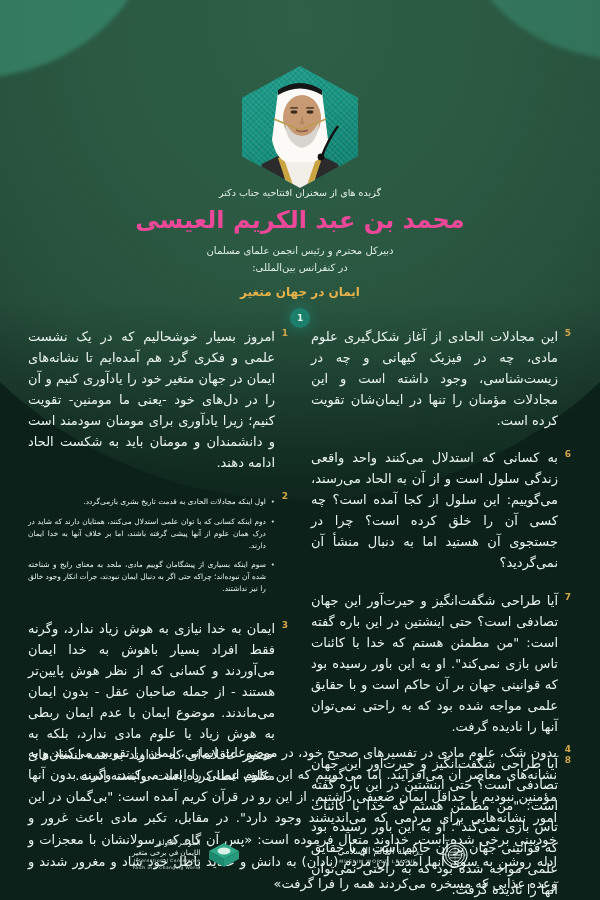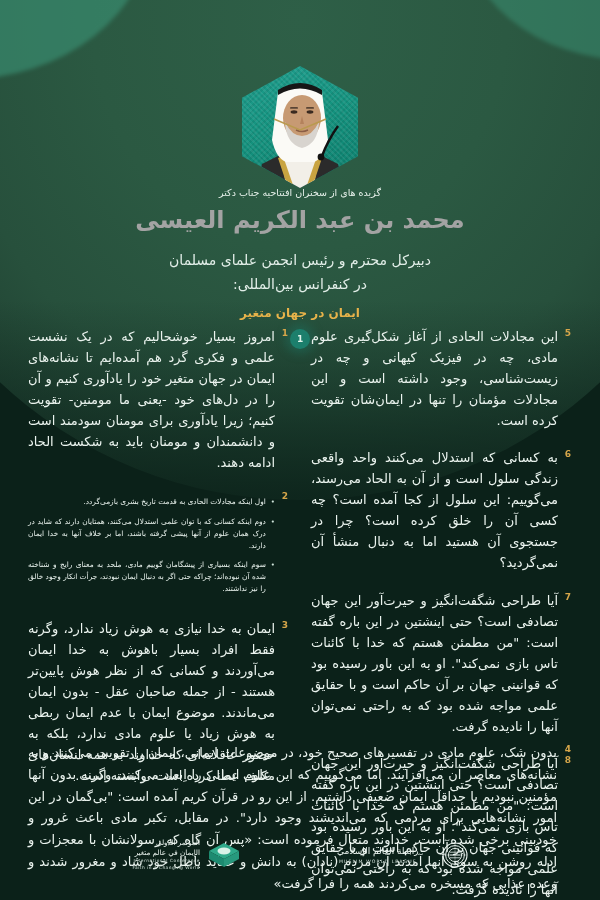--- a/index.html
+++ b/index.html
@@ -81,27 +81,27 @@
     text-align:center; z-index:5;
     direction:rtl;
   }
   .kicker {
     font-size:9.5px; color:#e8f2ec; letter-spacing:.2px;
     line-height:1.5; font-weight:400;
   }
   .speaker-name {
     margin-top:5px;
     font-size:24px; font-weight:bold;
-    color:#a3a3a3;
+    color:#ec4899;
     letter-spacing:1px;
     line-height:1.25;
   }
   .speaker-role {
-    margin-top:14px;
-    font-size:14px; color:#e2eee8; line-height:1.7;
+    margin-top:7px;
+    font-size:10px; color:#e2eee8; line-height:1.7;
   }
   .conf-title {
     margin-top:9px;
     font-size:12px; font-weight:bold;
     color:#e8b34a;
     letter-spacing:.5px;
   }
   .page-badge {
     margin:9px auto 0;
     width:20px; height:20px;
@@ -308,21 +308,21 @@
   <div class="closing">
     <div class="item-num">4</div>
     <div class="item-text">بدون شک، علوم مادی در تفسیرهای صحیح خود، در موضوعات ایمانی، ایمان را تقویت می‌کنند و به نشانه‌های معاصر آن می‌افزایند. اما می‌گوییم که این علوم ایمانی را اِبعاد می‌کنند، وگرنه بدون آنها مؤمنین نبودیم یا حداقل ایمان ضعیفی داشتیم. از این رو در قرآن کریم آمده است: "بی‌گمان در این امور نشانه‌هایی برای مردمی که می‌اندیشند وجود دارد". در مقابل، تکبر مادی باعث غرور و خودبینی برخی شده است. خداوند متعال فرموده است: «پس آن گاه که رسولانشان با معجزات و ادله روشن به سوی آنها آمدند آن مردم (نادان) به دانش و عقاید باطل خود شاد و مغرور شدند و وعده عذابی که مسخره می‌کردند همه را فرا گرفت»</div>
   </div>
 
   <div class="footer">
 
     <div class="logo">
       <div class="logo-text">
         <div class="logo-ar-1">المؤتمر الدولي</div>
-        <div class="logo-ar-2">الإيمان في عالم متغير</div>
+        <div class="logo-ar-2">الإيمان في برخی متغير</div>
         <div class="logo-en-1">International Conference</div>
         <div class="logo-en-2">Faith in a Changing World</div>
       </div>
       <svg width="34" height="30" viewBox="0 0 34 30">
         <polygon points="17,3 32,11 17,19 2,11" fill="#2fa98a"></polygon>
         <polygon points="2,11 17,19 17,27 2,19" fill="#1d8a70"></polygon>
         <polygon points="32,11 17,19 17,27 32,19" fill="#27997d"></polygon>
         <ellipse cx="17" cy="11" rx="6.5" ry="3.4" fill="#d9f2e8"></ellipse>
       </svg>
     </div>

